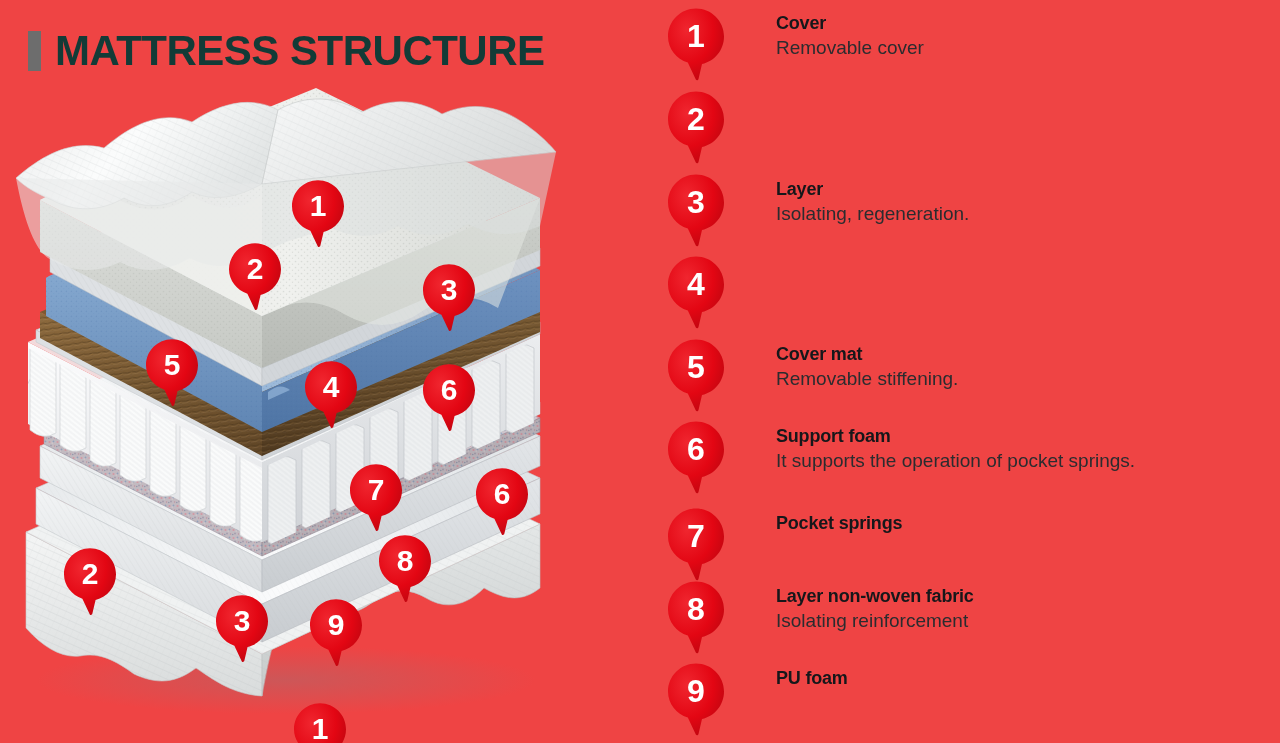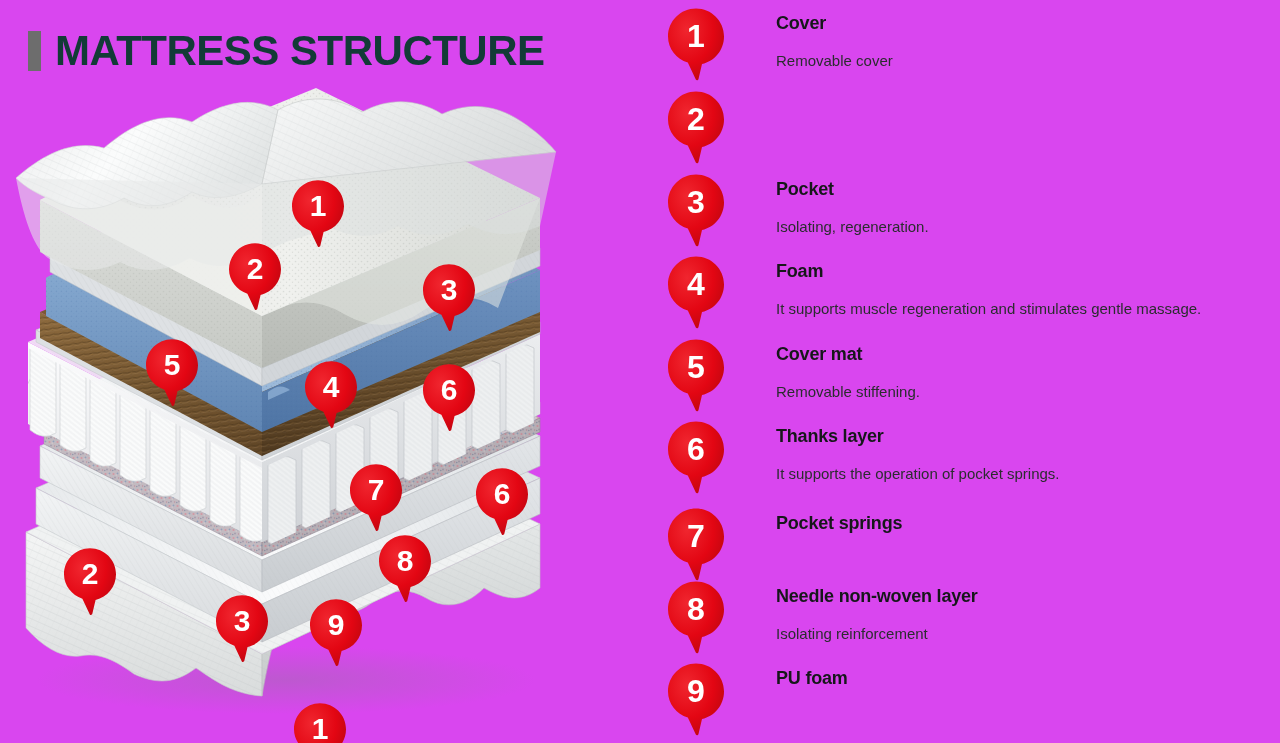--- a/index.html
+++ b/index.html
@@ -9,21 +9,21 @@
     width: 1280px; height: 743px;
     background: #ffffff;
     font-family: "Liberation Sans", sans-serif;
     overflow: hidden;
   }
 
   #page {
     position: relative;
     width: 1280px;
     height: 743px;
-    background: #d946ef;
+    background: #ef4444;
   }
 
   
   #title-block {
     position: absolute;
     left: 28px;
     top: 30px;
     display: flex;
     align-items: center;
     gap: 14px;
@@ -103,25 +103,25 @@
   }
   .legend-title {
     font-size: 18px;
     font-weight: bold;
     color: #16171a;
     line-height: 1.15;
     letter-spacing: -0.2px;
     white-space: nowrap;
   }
   .legend-desc {
-    font-size: 15px;
+    font-size: 19px;
     font-weight: normal;
     color: #2b2c2f;
     line-height: 1.32;
-    margin-top: 17px;
+    margin-top: 1px;
     white-space: pre-line;
   }
 </style>
 </head>
 <body style="background: rgb(255, 255, 255);">
 
 <div id="page">
 
   <div id="title-block">
     <div id="title-bar" style="background: rgb(109, 109, 109);"></div>
@@ -751,44 +751,40 @@
         <stop offset="1" stop-color="#b5060f"></stop>
       </radialGradient>
     </defs>
     <path d="M28 0 C43.5 0 56 12.5 56 28 C56 41.5 46.6 52.8 34 55.5
              L30.5 70.5 C30.2 71.8 28.6 72.2 27.8 71.1 L19.8 54.2
              C8.3 50.5 0 40.2 0 28 C0 12.5 12.5 0 28 0 Z" fill="url(#pg2)"></path>
   </svg>
        <span class="pin-num">3</span>
      </div>
      <div class="legend-text">
-       <div class="legend-title">Pocket</div>
+       <div class="legend-title">Layer</div>
        <div class="legend-desc">Isolating, regeneration.</div>
      </div>
       </div>
       <div class="legend-row" style="top: 256px;">
         <div class="legend-pin">
        <svg class="pin-svg" width="56" height="72.8" viewBox="0 0 56 72" xmlns="http://www.w3.org/2000/svg">
     <defs>
       <radialGradient id="pg3" cx="0.34" cy="0.3" r="0.85">
         <stop offset="0" stop-color="#f0262f"></stop>
         <stop offset="0.55" stop-color="#e30613"></stop>
         <stop offset="1" stop-color="#b5060f"></stop>
       </radialGradient>
     </defs>
     <path d="M28 0 C43.5 0 56 12.5 56 28 C56 41.5 46.6 52.8 34 55.5
              L30.5 70.5 C30.2 71.8 28.6 72.2 27.8 71.1 L19.8 54.2
              C8.3 50.5 0 40.2 0 28 C0 12.5 12.5 0 28 0 Z" fill="url(#pg3)"></path>
   </svg>
        <span class="pin-num">4</span>
      </div>
-     <div class="legend-text">
-       <div class="legend-title">Foam</div>
-       <div class="legend-desc">It supports muscle regeneration and stimulates gentle massage.</div>
-     </div>
       </div>
       <div class="legend-row" style="top: 339px;">
         <div class="legend-pin">
        <svg class="pin-svg" width="56" height="72.8" viewBox="0 0 56 72" xmlns="http://www.w3.org/2000/svg">
     <defs>
       <radialGradient id="pg4" cx="0.34" cy="0.3" r="0.85">
         <stop offset="0" stop-color="#f0262f"></stop>
         <stop offset="0.55" stop-color="#e30613"></stop>
         <stop offset="1" stop-color="#b5060f"></stop>
       </radialGradient>
@@ -814,21 +810,21 @@
         <stop offset="1" stop-color="#b5060f"></stop>
       </radialGradient>
     </defs>
     <path d="M28 0 C43.5 0 56 12.5 56 28 C56 41.5 46.6 52.8 34 55.5
              L30.5 70.5 C30.2 71.8 28.6 72.2 27.8 71.1 L19.8 54.2
              C8.3 50.5 0 40.2 0 28 C0 12.5 12.5 0 28 0 Z" fill="url(#pg5)"></path>
   </svg>
        <span class="pin-num">6</span>
      </div>
      <div class="legend-text">
-       <div class="legend-title">Thanks layer</div>
+       <div class="legend-title">Support foam</div>
        <div class="legend-desc">It supports the operation of pocket springs.</div>
      </div>
       </div>
       <div class="legend-row" style="top: 508px;">
         <div class="legend-pin">
        <svg class="pin-svg" width="56" height="72.8" viewBox="0 0 56 72" xmlns="http://www.w3.org/2000/svg">
     <defs>
       <radialGradient id="pg6" cx="0.34" cy="0.3" r="0.85">
         <stop offset="0" stop-color="#f0262f"></stop>
         <stop offset="0.55" stop-color="#e30613"></stop>
@@ -855,21 +851,21 @@
         <stop offset="1" stop-color="#b5060f"></stop>
       </radialGradient>
     </defs>
     <path d="M28 0 C43.5 0 56 12.5 56 28 C56 41.5 46.6 52.8 34 55.5
              L30.5 70.5 C30.2 71.8 28.6 72.2 27.8 71.1 L19.8 54.2
              C8.3 50.5 0 40.2 0 28 C0 12.5 12.5 0 28 0 Z" fill="url(#pg7)"></path>
   </svg>
        <span class="pin-num">8</span>
      </div>
      <div class="legend-text">
-       <div class="legend-title">Needle non-woven layer</div>
+       <div class="legend-title">Layer non-woven fabric</div>
        <div class="legend-desc">Isolating reinforcement</div>
      </div>
       </div>
       <div class="legend-row" style="top: 663px;">
         <div class="legend-pin">
        <svg class="pin-svg" width="56" height="72.8" viewBox="0 0 56 72" xmlns="http://www.w3.org/2000/svg">
     <defs>
       <radialGradient id="pg8" cx="0.34" cy="0.3" r="0.85">
         <stop offset="0" stop-color="#f0262f"></stop>
         <stop offset="0.55" stop-color="#e30613"></stop>

